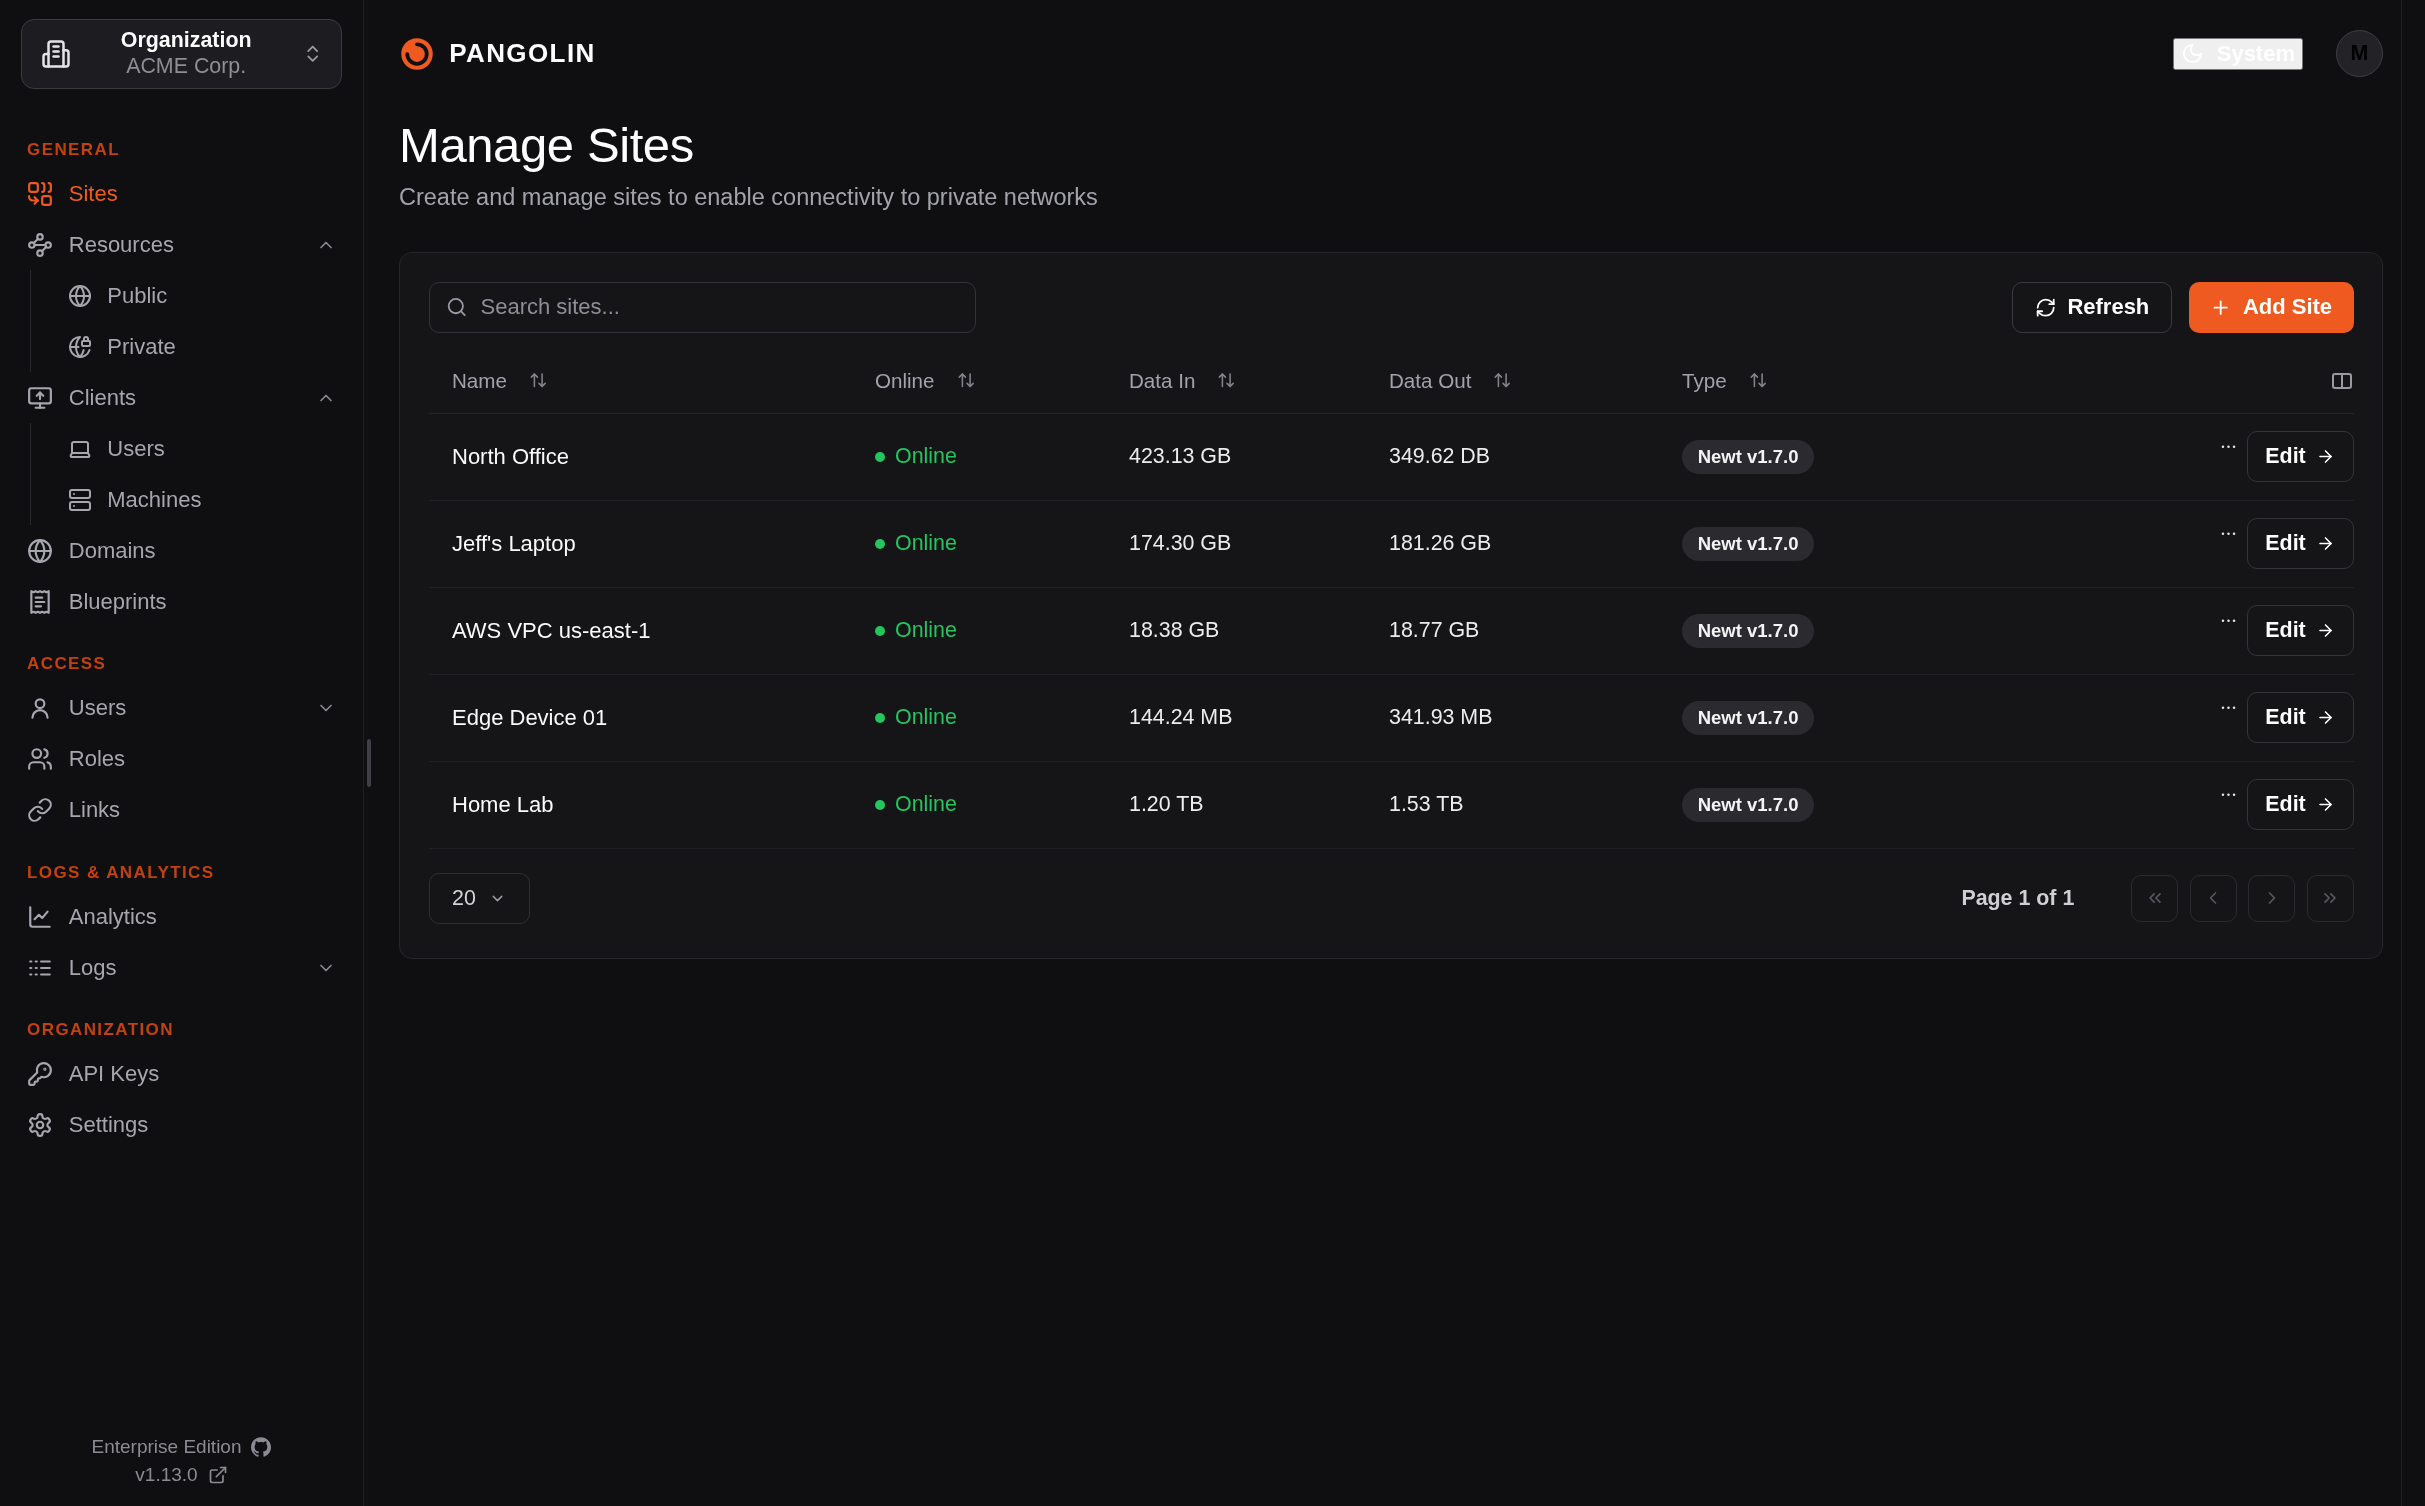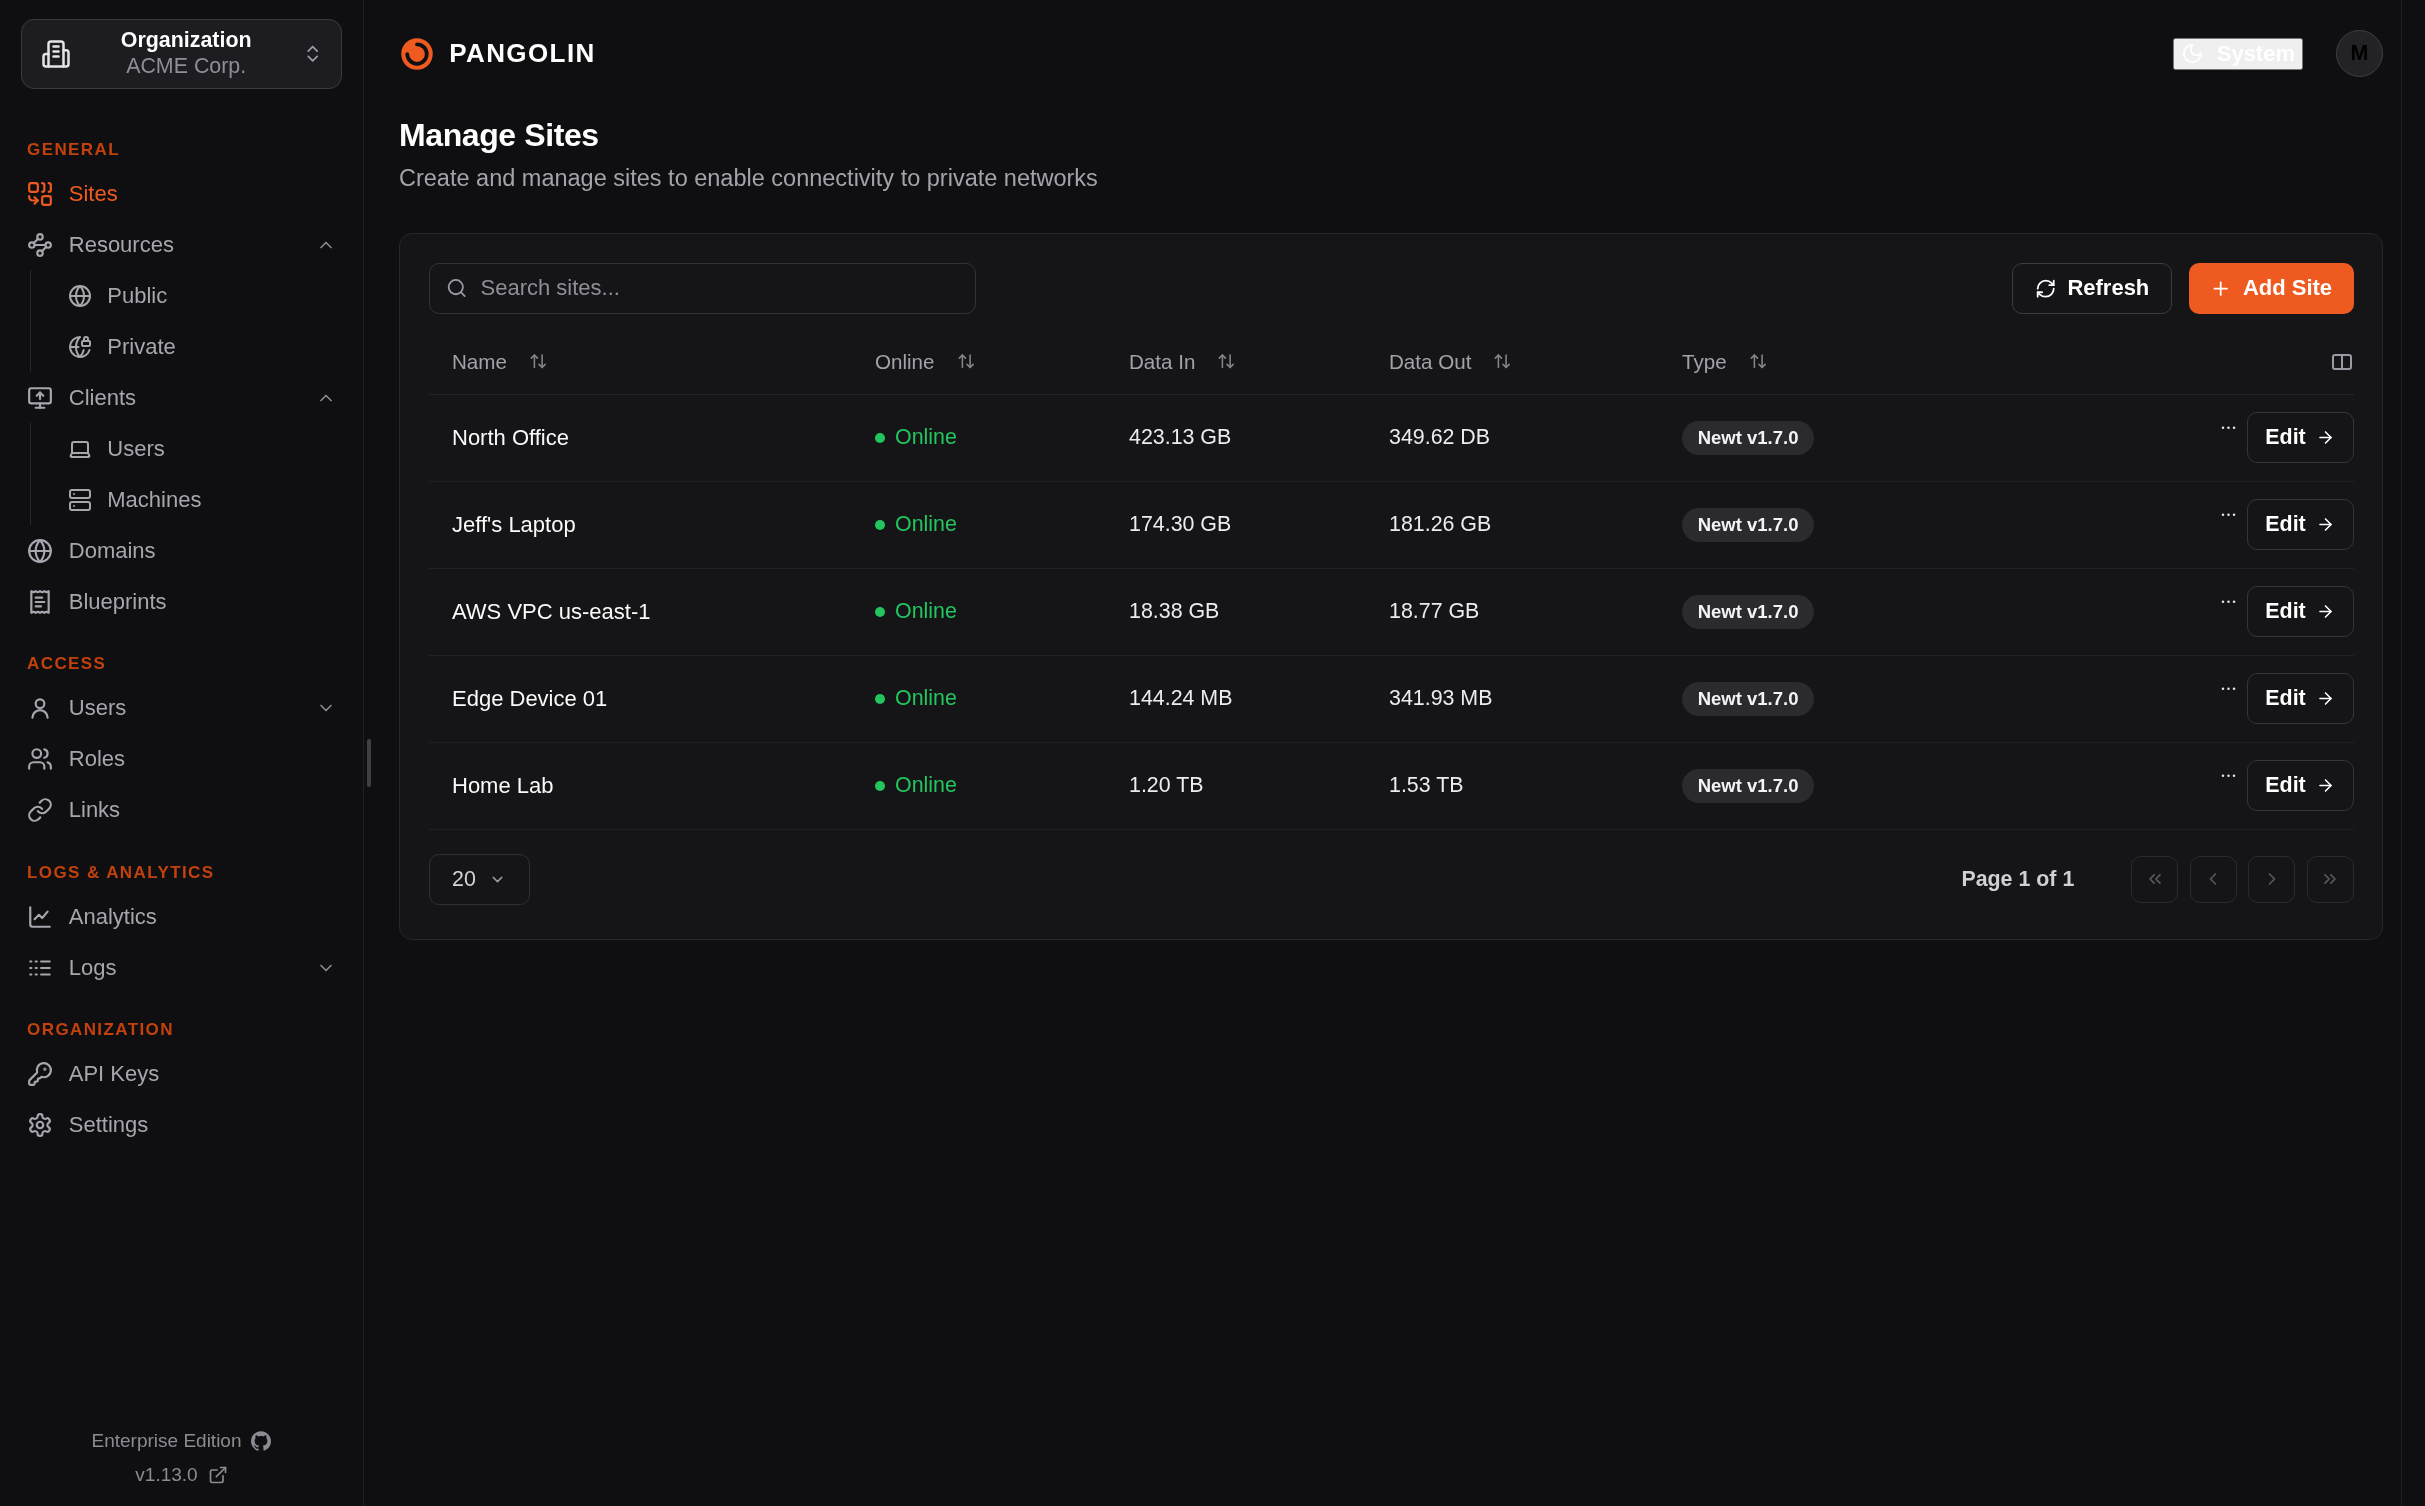--- a/index.html
+++ b/index.html
@@ -27,40 +27,40 @@
   .nav-item{display:flex;align-items:center;gap:15.7px;height:51px;color:#a6a6ae;font-size:22px;cursor:pointer;padding:0 5.7px;border-radius:8.5px}
   .nav-item .ni-ico svg{width:26px;height:26px}
   .nav-item .lbl{white-space:nowrap}
   .nav-item .chev{margin-left:auto;color:#8a8a92}
   .nav-item .chev svg{width:20px;height:20px}
   .nav-item.active{color:var(--accent)}
   .nav-section{margin:27px 5.7px 8.5px;font-size:17px;font-weight:700;letter-spacing:1.4px;color:#c2410c}
   .nav-sub{border-left:1.4px solid #28282d;margin-left:8.5px;padding-left:31px;display:flex;flex-direction:column}
   .nav-sub .nav-item .ni-ico svg{width:24px;height:24px}
 
-  .sidebar-footer{position:absolute;left:0;right:0;bottom:20px;display:flex;flex-direction:column;align-items:center;gap:12px;color:#8b8b93;font-size:19px}
+  .sidebar-footer{position:absolute;left:0;right:0;bottom:20px;display:flex;flex-direction:column;align-items:center;gap:6px;color:#8b8b93;font-size:19px}
   .sf-row{display:flex;align-items:center;gap:10px}
   .sf-row svg{width:20px;height:20px}
   .scroll-thumb{position:absolute;left:367px;top:739px;width:4.3px;height:48px;background:#3f3f46;border-radius:2.1px;z-index:5}
   .right-edge{position:absolute;top:0;right:24px;width:1.4px;height:100%;background:#1e1e23}
 
   
   .main{flex:1;display:flex;flex-direction:column;padding:0 43px 0 35px}
   .topbar{height:107px;display:flex;align-items:center;justify-content:space-between}
   .brand{display:flex;align-items:center;gap:14.2px}
   .brand svg{width:36px;height:36px}
   .brand-name{font-size:26px;font-weight:700;letter-spacing:1.4px;color:#fff}
   .topbar-right{display:flex;align-items:center;gap:33px}
   .theme{display:flex;align-items:center;gap:13px;font-size:22px;font-weight:600;color:#fff;cursor:pointer}
   .theme svg{width:23px;height:23px}
   .avatar{width:47px;height:47px;border-radius:50%;background:#232327;border:1.4px solid #3e3e44;
     display:flex;align-items:center;justify-content:center;font-size:21.4px;font-weight:700;cursor:pointer}
 
   .page-head{margin-top:10px}
-  .page-title{margin:0;font-size:32px;font-weight:700;letter-spacing:-0.4px;color:#fff}
+  .page-title{margin:0;font-size:49px;font-weight:400;letter-spacing:-0.4px;color:#fff}
   .page-sub{margin:11.4px 0 0;font-size:23.5px;color:#a3a3ac}
 
   .card{margin-top:41px;border:1.4px solid var(--border);background:var(--panel);border-radius:13px;padding:28.5px 28.5px 34px;width:100%}
 
   .toolbar{display:flex;align-items:center;justify-content:space-between}
   .search{position:relative;width:547px;height:51px}
   .search input{width:100%;height:100%;background:transparent;border:1.4px solid #32323a;border-radius:10px;
     color:#86efac;font-size:22px;padding:0 17px 0 51px;outline:none;font-family:inherit}
   .search input::placeholder{color:#8e8e98}
   .search-ico{position:absolute;left:17px;top:50%;transform:translateY(-50%);color:#9a9aa4}

